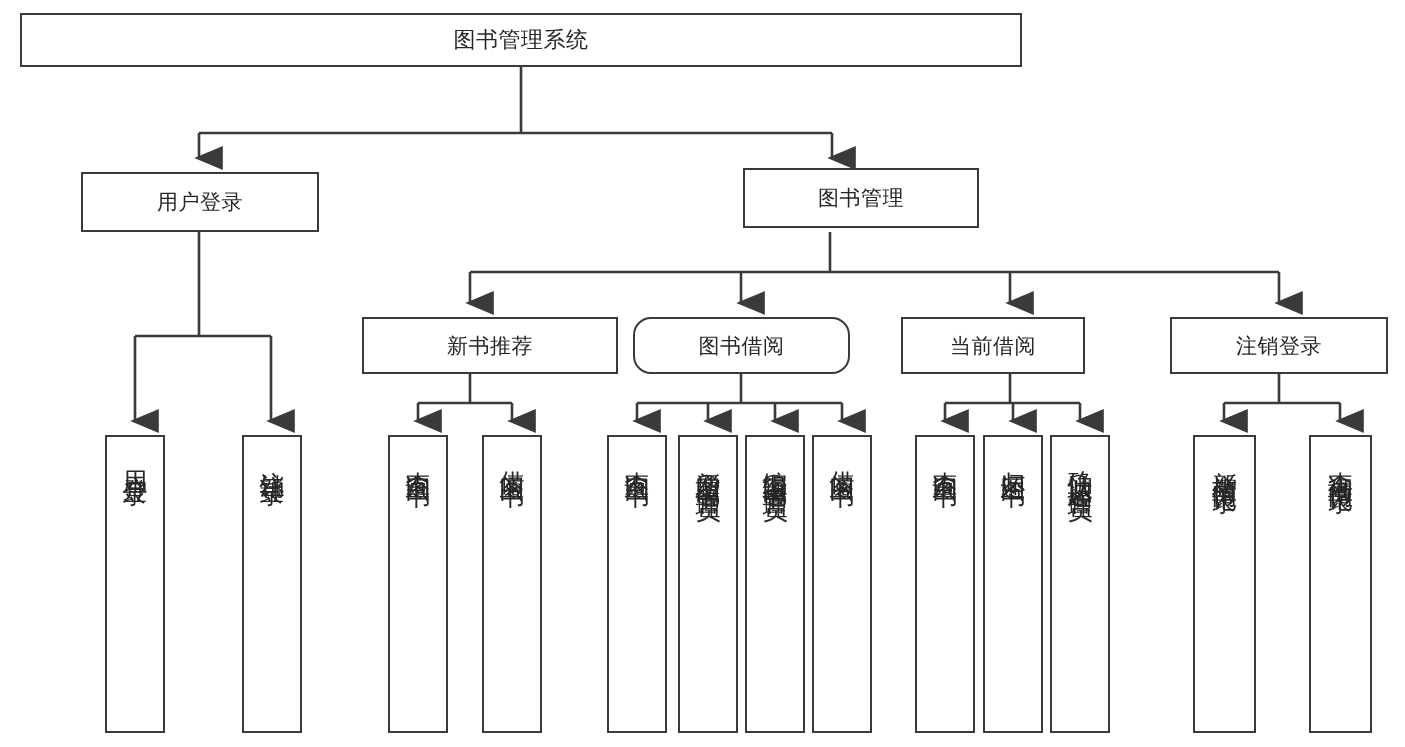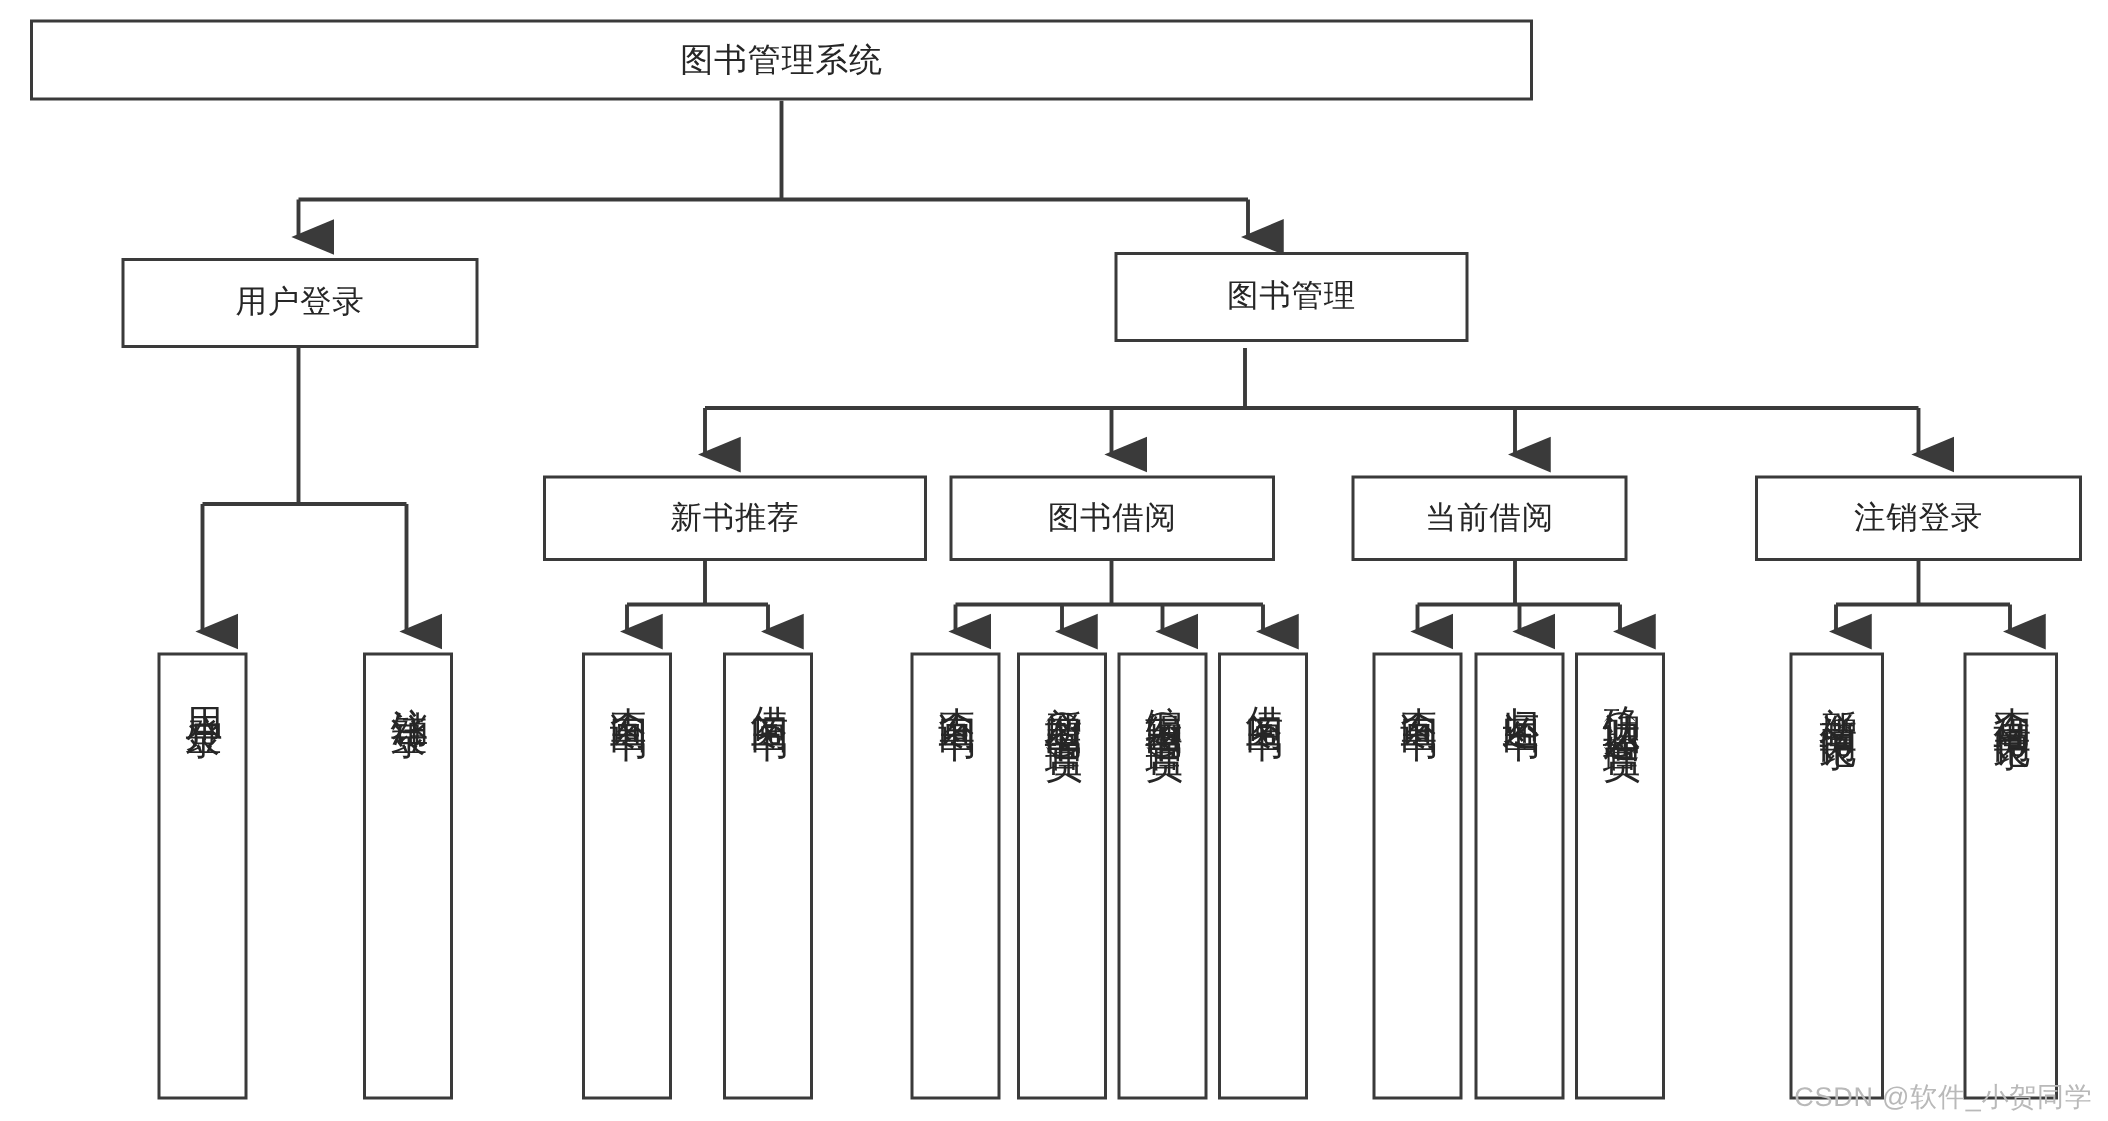--- a/index.html
+++ b/index.html
@@ -127,21 +127,21 @@
   <div class="node horiz" style="left:81px; top:172px; width:238px; height:60px;">
     <span class="lbl">用户登录</span>
   </div>
   <div class="node horiz" style="left:712px; top:168px; width:236px; height:60px;margin-left:31px;">
     <span class="lbl">图书管理</span>
   </div>
 
   <div class="node horiz" style="left:362px; top:317px; width:256px; height:57px;">
     <span class="lbl">新书推荐</span>
   </div>
-  <div class="node horiz" style="left:633px; top:317px; width:217px; height:57px;">
+  <div class="node horiz" style="left:633px; top:317px; width:217px; height:57px;border-radius:18px;">
     <span class="lbl">图书借阅</span>
   </div>
   <div class="node horiz" style="left:901px; top:317px; width:184px; height:57px;">
     <span class="lbl">当前借阅</span>
   </div>
   <div class="node horiz" style="left:1170px; top:317px; width:218px; height:57px;">
     <span class="lbl">注销登录</span>
   </div>
 
   <div class="node vert" style="left:105px; top:435px; width:60px; height:298px;">
@@ -181,15 +181,14 @@
     <span class="lbl">确认归还（管理员）</span>
   </div>
 
   <div class="node vert" style="left:1193px; top:435px; width:63px; height:298px;">
     <span class="lbl">新增借阅记录</span>
   </div>
   <div class="node vert" style="left:1309px; top:435px; width:63px; height:298px;">
     <span class="lbl">查询借阅记录</span>
   </div>
 
-  <div class="watermark">CSDN @软件_小贺同学</div>
 
 </div>
 
 </body></html>

